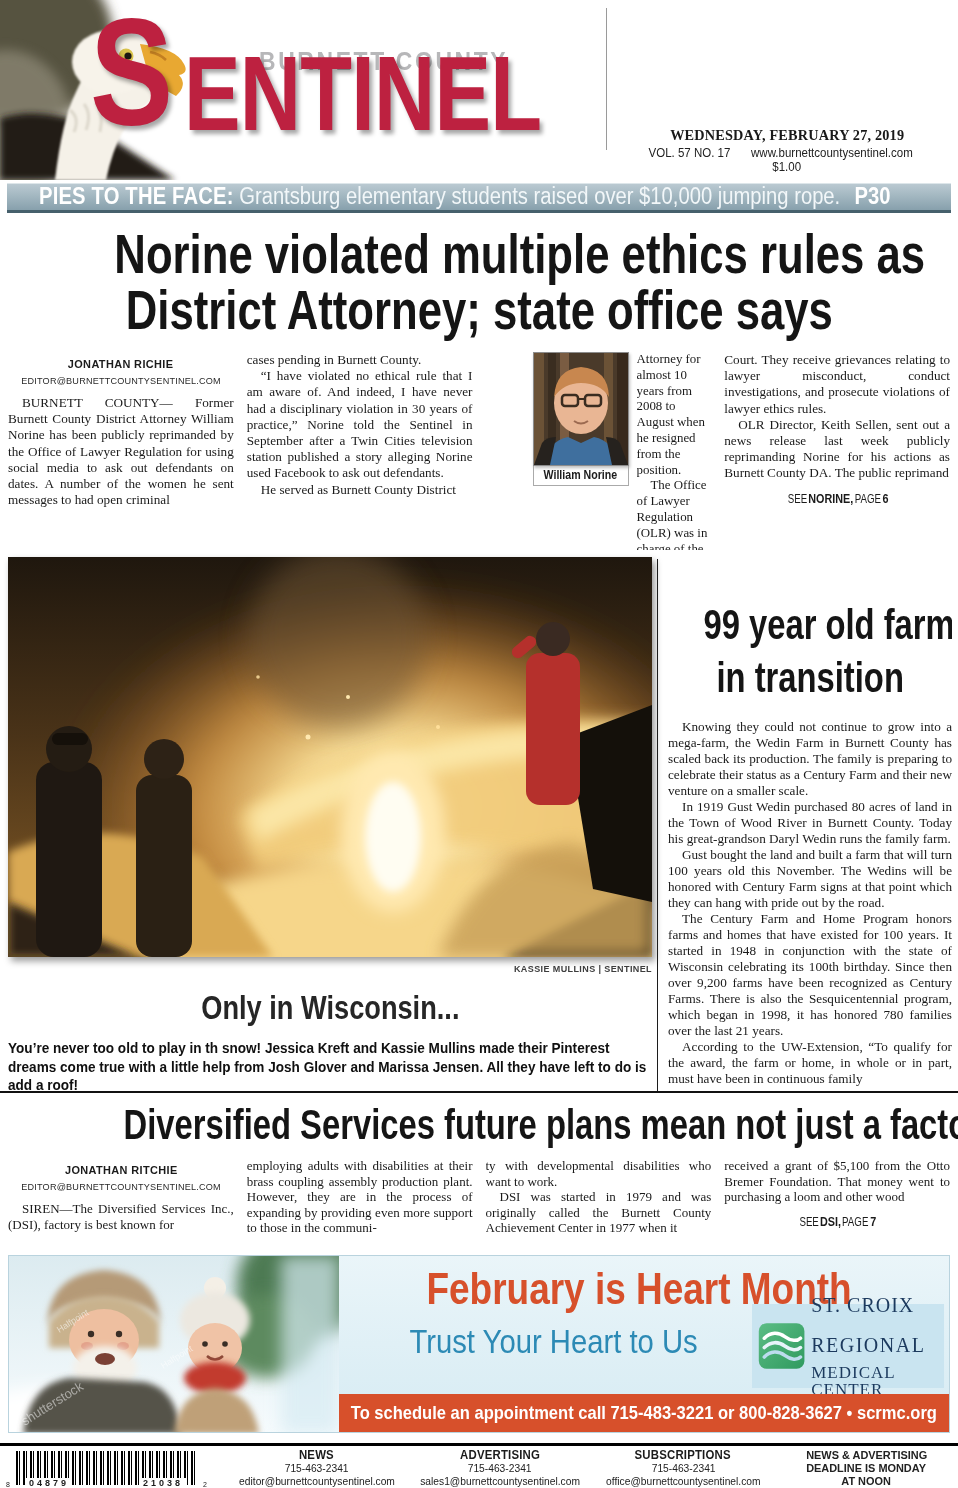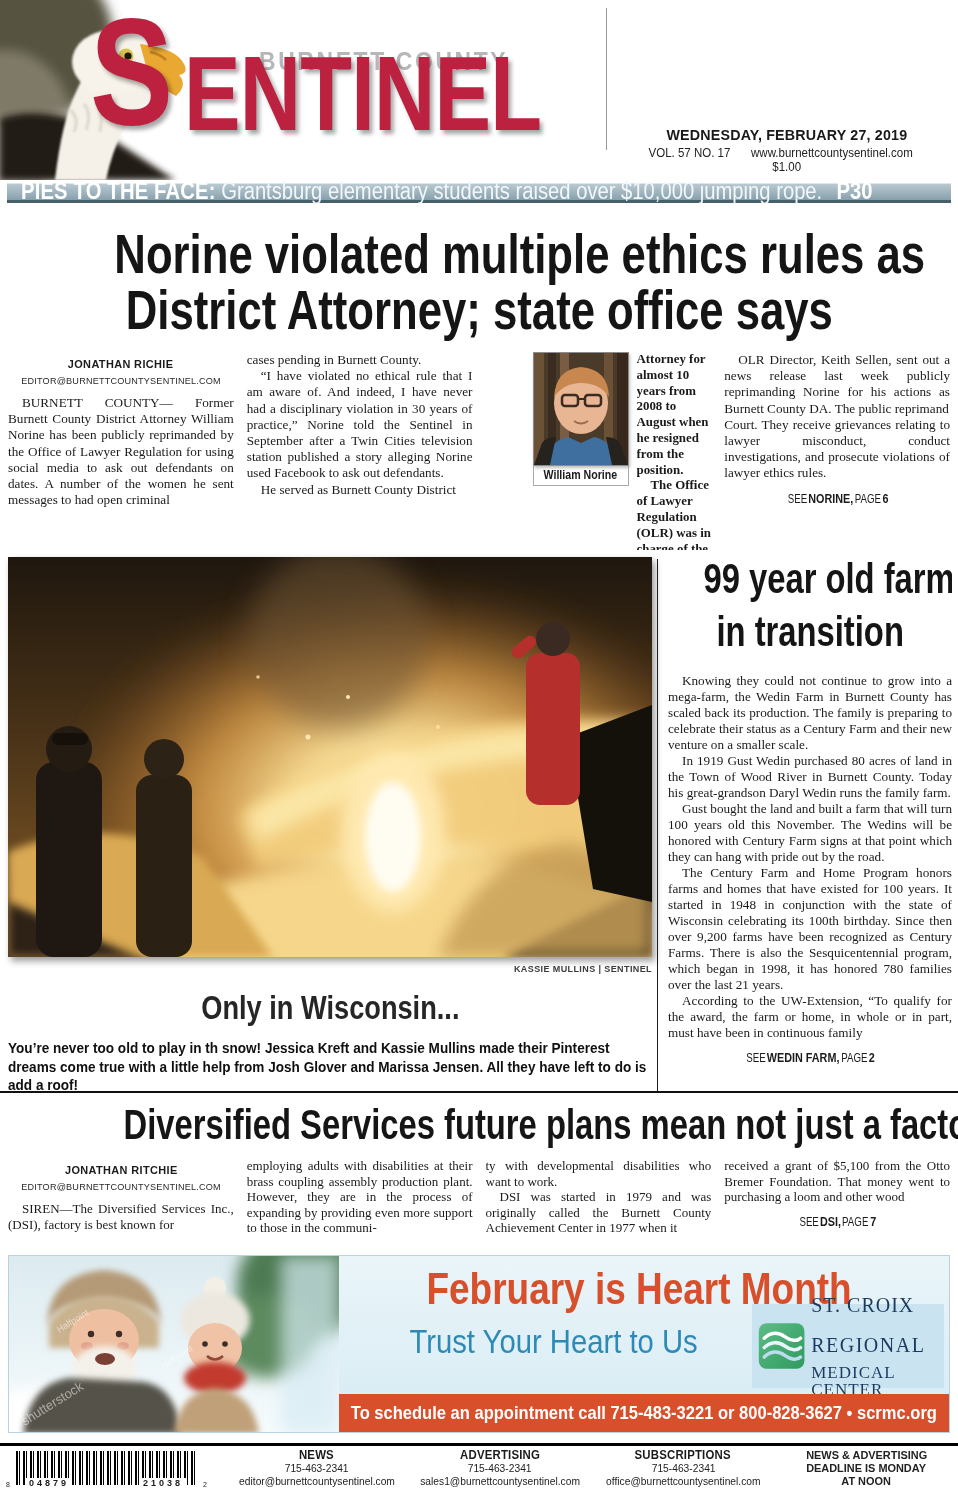--- a/index.html
+++ b/index.html
@@ -12,30 +12,30 @@
   .kicker { position:absolute; left:242px; top:46px; width:240px; text-align:right;
             font-weight:bold; font-size:26px; color:#b7b7b9; letter-spacing:3px; }
   .kicker span { display:inline-block; transform:scaleX(.88); transform-origin:50% 50%; white-space:nowrap; }
   .title-s { position:absolute; left:90px; top:-4px; font-size:152px; line-height:1; font-weight:bold;
              color:#bd2140; transform:scaleX(.82); transform-origin:0 0; text-shadow:4px 4px 5px rgba(0,0,0,.35); z-index:3; }
   .title-rest { position:absolute; left:184px; top:40px; font-size:106px; line-height:1; font-weight:bold;
              color:#bd2140; letter-spacing:-1px; transform:scaleX(.8); transform-origin:0 0;
              text-shadow:4px 4px 5px rgba(0,0,0,.35); z-index:3; white-space:nowrap; }
   .mast-divider { position:absolute; left:606px; top:8px; width:1px; height:142px; background:#9a9a9a; }
   .issue-block { position:absolute; right:16px; top:126px; width:310px; text-align:center; }
-  .issue-date { font-weight:bold; font-size:15.5px; letter-spacing:.2px; color:#191919; }
+  .issue-date { font-weight:bold; font-size:15.5px; letter-spacing:.2px; color:#191919;font-family:Liberation Serif, serif; }
   .issue-date span, .issue-meta span { display:inline-block; transform:scaleX(.92); white-space:nowrap; }
   .issue-meta { font-size:12.5px; margin-top:2px; color:#222; }
   .issue-meta .gap { display:inline-block; width:10px; }
 
   
-  .teaser { position:absolute; top:183px; left:7px; width:944px; height:20px;
+  .teaser { position:absolute; top:183px; left:7px; width:944px; height:30px;
             background:linear-gradient(180deg,#bccbd3 0%,#9fb4be 55%,#87a0ac 100%);
             border-bottom:3px solid #46606c; box-shadow:inset 0 1px 0 #dde6ea;
-            display:flex; align-items:center; padding-left:14px; box-sizing:border-box; }
+            display:flex; align-items:center; padding-left:32px; box-sizing:border-box; }
   .teaser .inner { display:inline-block; transform:scaleX(.86); transform-origin:0 50%; white-space:nowrap;
                    font-size:23.5px; color:#fff; }
   .teaser .t-label { font-weight:800; letter-spacing:.2px; }
   .teaser .t-text { font-weight:400; color:#f2f7f9; }
   .teaser .t-page { font-weight:800; margin-left:10px; }
 
   
   .hl-wrap { text-align:center; }
   .hl { display:inline-block; font-weight:bold; color:#151515; transform:scaleX(.78); transform-origin:50% 50%; white-space:nowrap; }
   .lead-hl { position:absolute; top:226px; left:0; width:958px;text-decoration:underline; }
@@ -57,36 +57,36 @@
 
   .story1 { top:352px; height:198px; }
   .col-split { display:flex; gap:8px; }
   .norine { width:96px; flex:0 0 96px;padding-left:47px; }
   .norine .frame { border:1px solid #8c8c8c; box-shadow:1px 2px 3px rgba(0,0,0,.25); background:#fff; }
   .norine svg { display:block; }
   .norine .cap { border:1px solid #aaa; border-top:none; text-align:center; font-weight:bold;
                  font-size:12.5px; padding:2px 0 3px; }
   .norine .cap span { display:inline-block; transform:scaleX(.85); white-space:nowrap; }
   .narrow { flex:1 1 auto; overflow:hidden; }
-  .narrow p.body { font-size:12.9px; line-height:15.8px; text-align:left;font-weight:bold; }
+  .narrow p.body { font-size:12.9px; line-height:15.8px; text-align:left; }
 
   
   .feature { position:absolute; top:557px; left:8px; width:644px; }
   .feature-photo { width:644px; height:400px; box-shadow:3px 4px 7px rgba(0,0,0,.4); display:block; }
   .credit { text-align:right; font-size:9px; font-weight:bold; color:#3c3c3c; letter-spacing:.4px; margin-top:7px; }
   .feature-title { text-align:center; margin-top:14px; }
   .feature-title span { display:inline-block; font-size:34px; font-weight:bold; color:#262626;
                         transform:scaleX(.8); white-space:nowrap; }
   .feature-cap { margin-top:12px; font-weight:bold; font-size:14.6px; line-height:18.5px; color:#101010;
                  width:692px; transform:scaleX(.93); transform-origin:0 0; }
   .v-divider { position:absolute; left:657px; top:559px; width:1px; height:532px; background:#1c1c1c; }
 
   
   .farm { position:absolute; top:557px; left:668px; width:284px; height:536px; overflow:hidden; }
-  .farm-hl { text-align:center; line-height:44px; margin-bottom:10px; }
+  .farm-hl { text-align:center; line-height:44px; margin-bottom:10px;margin-top:46px; }
   .farm-hl .hl { font-size:42px; }
   .farm p.body { font-size:13.2px; line-height:16px; }
 
   .hrule { position:absolute; top:1091px; left:0; width:958px; border-top:2px solid #111; }
 
   
   .dsi-hl { position:absolute; top:1103px; left:0; width:958px; }
   .dsi-hl .hl { font-size:42px; line-height:44px; }
   .story3 { top:1158px; height:94px; }
   .story3 p.body { font-size:13px; line-height:15.6px; }
@@ -224,22 +224,22 @@
           </div>
           <div class="cap"><span>William Norine</span></div>
         </div>
         <div class="narrow">
           <p class="body cont">Attorney for almost 10 years from 2008 to August when he resigned from the position.</p>
           <p class="body">The Office of Lawyer Regulation (OLR) was in charge of the investigation. The OLR is an agency of the Wisconsin Supreme</p>
         </div>
       </div>
     </div>
     <div class="col">
+      <p class="body cont">Court. They receive grievances relating to lawyer misconduct, conduct investigations, and prosecute violations of lawyer ethics rules.</p>
       <p class="body">OLR Director, Keith Sellen, sent out a news release last week publicly reprimanding Norine for his actions as Burnett County DA. The public reprimand</p>
-      <p class="body cont">Court. They receive grievances relating to lawyer misconduct, conduct investigations, and prosecute violations of lawyer ethics rules.</p>
       <div class="jump">
         <span><span>SEE </span><b>NORINE,</b><span> PAGE </span><b>6</b></span>
       </div>
     </div>
   </div>
 
   <div class="feature">
     <svg class="feature-photo" viewBox="0 0 644 400">
       <defs>
         <linearGradient id="nightBg" x1="0" y1="0" x2="0" y2="1">

